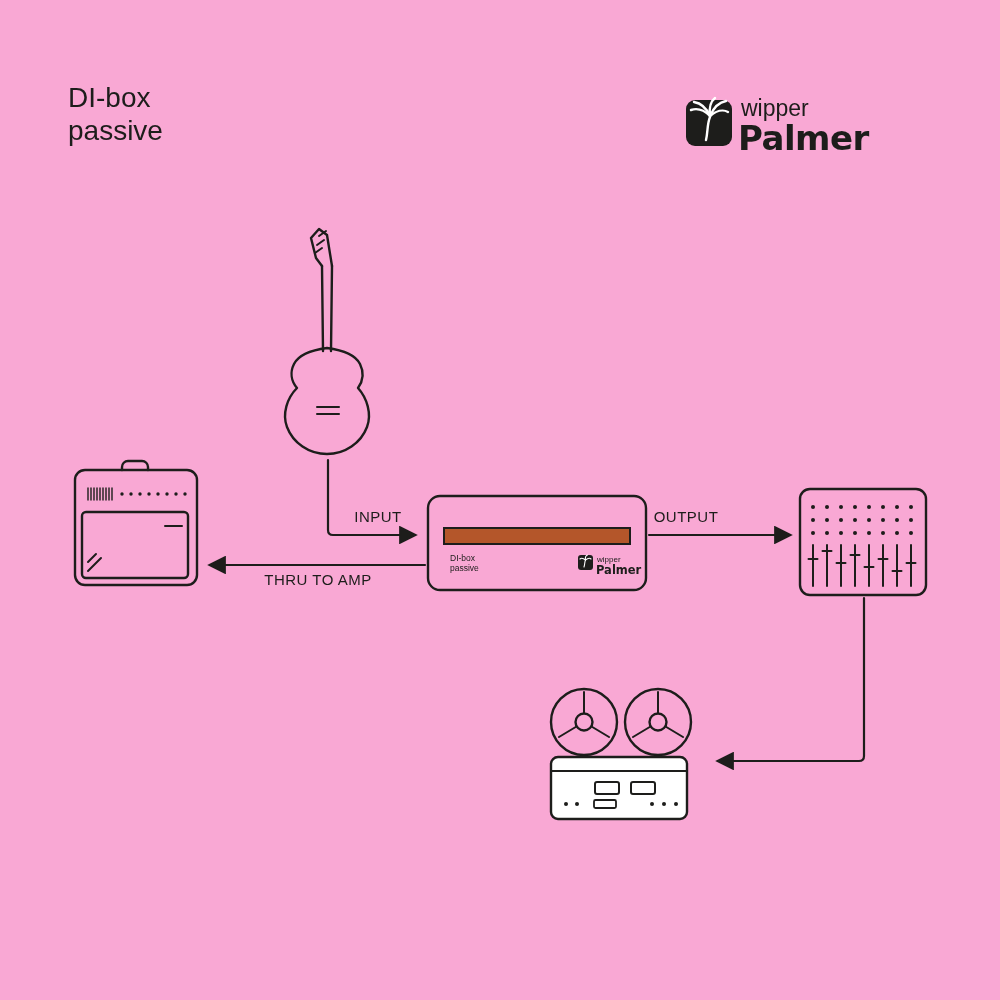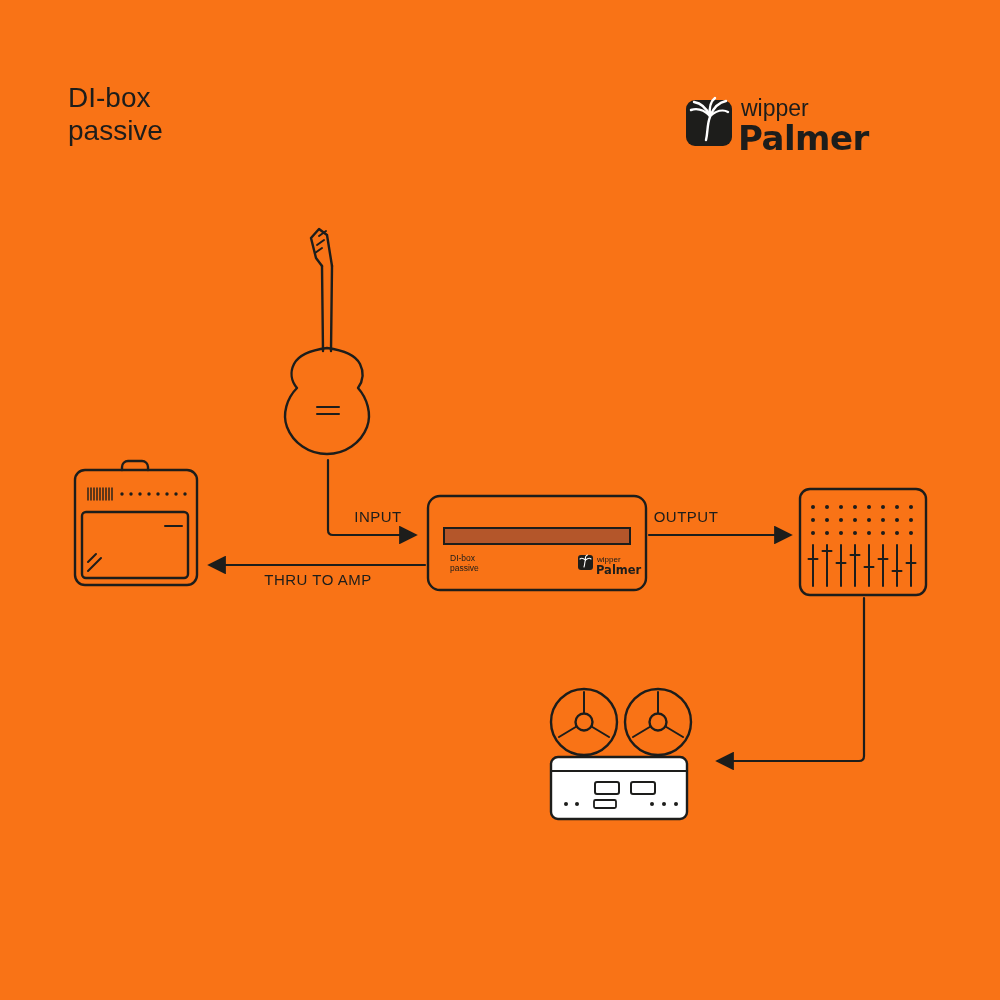--- a/index.html
+++ b/index.html
@@ -1,16 +1,16 @@
 <!DOCTYPE html>
 <html><head>
 <meta charset="utf-8">
 <style>
   html,body{margin:0;padding:0;background:#ffffff;}
-  .canvas{width:1000px;height:1000px;position:relative;background:#f97316;overflow:hidden;
+  .canvas{width:1000px;height:1000px;position:relative;background:#f9a8d4;overflow:hidden;
           font-family:"Liberation Sans",sans-serif;}
   svg{display:block;}
   .lbl{font-family:"Liberation Sans",sans-serif;font-size:15px;fill:#1d1d1b;letter-spacing:0.5px;}
   .title{font-family:"Liberation Sans",sans-serif;font-size:28px;fill:#1d1d1b;}
   .logo-wipper{font-family:"Liberation Sans",sans-serif;font-size:23px;fill:#1d1d1b;}
   .logo-brand{font-family:"DejaVu Sans",sans-serif;font-size:34px;font-weight:800;fill:#1d1d1b;letter-spacing:-0.5px;}
   .mini-txt{font-family:"Liberation Sans",sans-serif;font-size:8.5px;fill:#1d1d1b;}
   .mini-wipper{font-family:"Liberation Sans",sans-serif;font-size:8px;fill:#1d1d1b;}
   .mini-brand{font-family:"DejaVu Sans",sans-serif;font-size:11.5px;font-weight:800;fill:#1d1d1b;}
   .stroke{stroke:#1d1d1b;fill:none;stroke-linecap:round;stroke-linejoin:round;}

